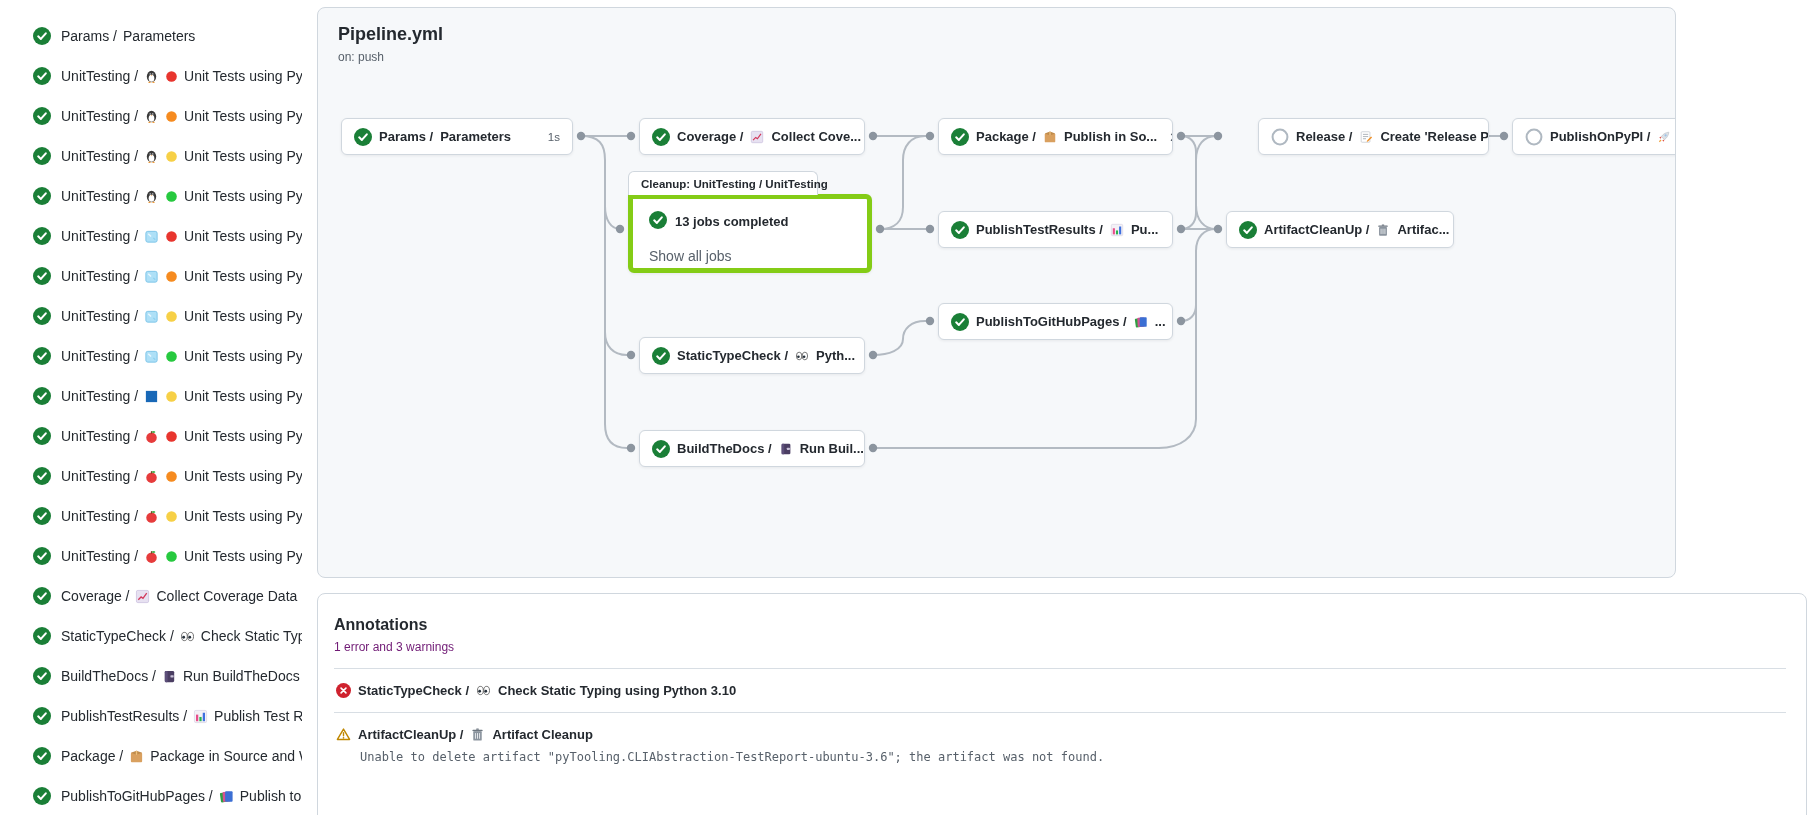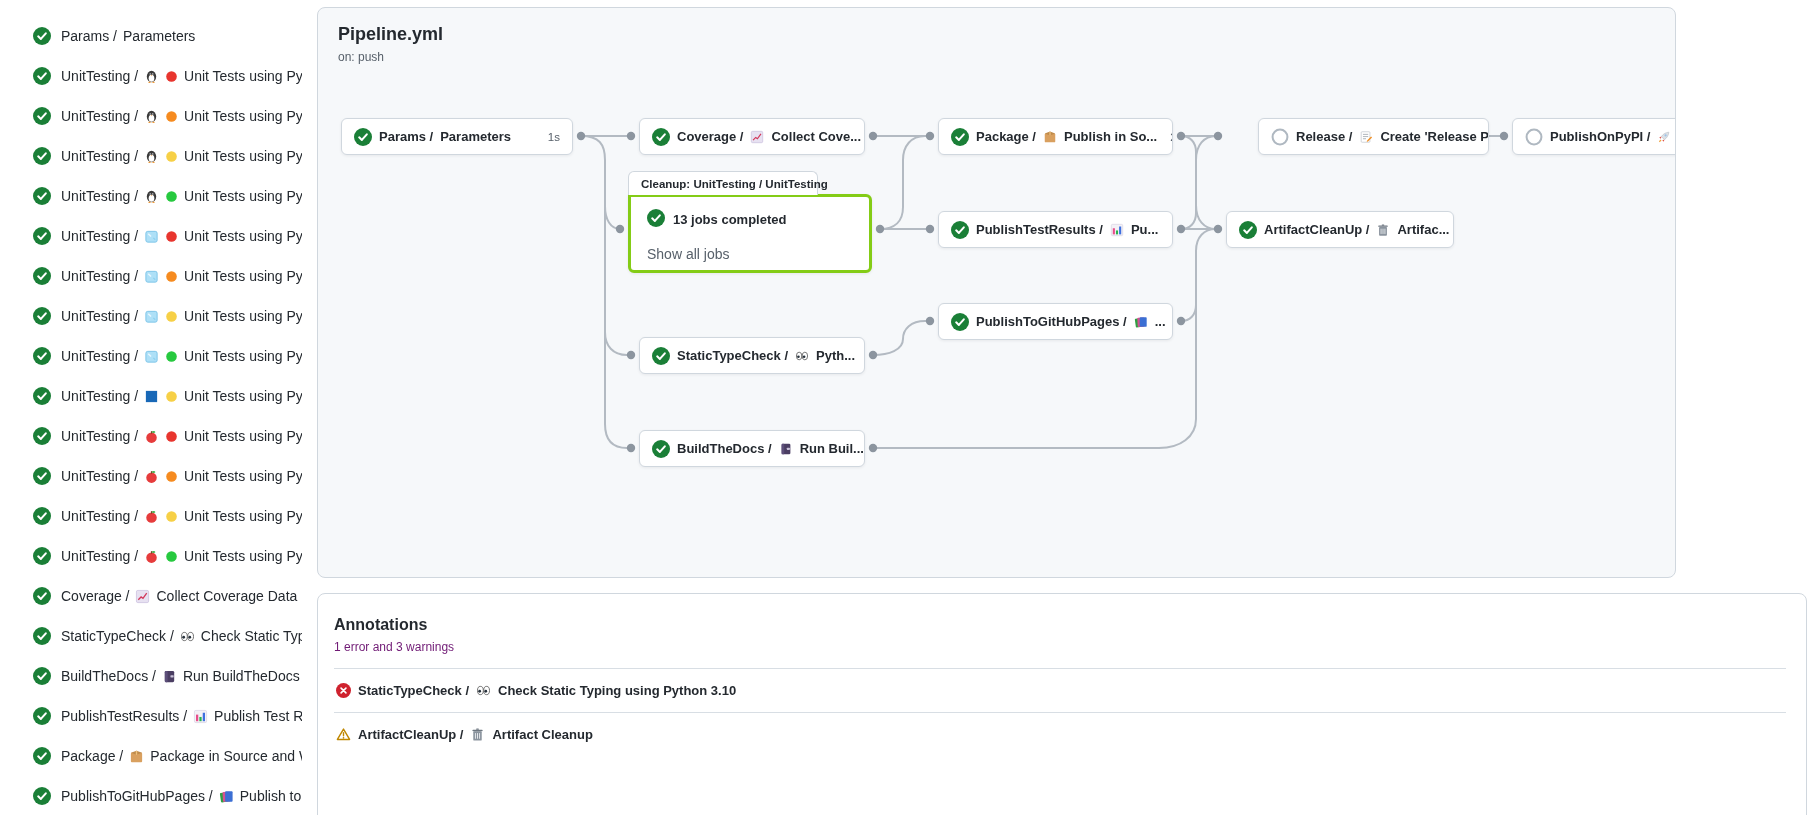--- a/index.html
+++ b/index.html
@@ -21,21 +21,21 @@
   .node{position:absolute;height:37px;background:#fff;border:1px solid #d0d7de;border-radius:6px;
     box-shadow:0 1px 3px rgba(31,35,40,.07);display:flex;align-items:center;gap:7px;padding:0 12px;
     box-sizing:border-box;cursor:pointer;overflow:hidden;white-space:nowrap}
   .nj,.nt{font-size:13px;font-weight:600;color:#24292f}
   .ntime{margin-left:auto;padding-left:6px;font-size:11.5px;color:#57606a}
 
   .matrix-tab{position:absolute;left:310px;top:163px;width:190px;height:24px;background:#fff;
     border:1px solid #d0d7de;border-bottom:none;border-radius:6px 6px 0 0;box-sizing:border-box;
     display:flex;align-items:center;padding:0 12px;font-size:11.5px;font-weight:600;color:#24292f;z-index:2;white-space:nowrap}
   .matrix-body{position:absolute;left:310px;top:186px;width:244px;height:79px;background:#fff;
-    border:3px solid #84cc16;border-radius:0 6px 6px 6px;box-sizing:border-box;
+    border:5px solid #84cc16;border-radius:0 6px 6px 6px;box-sizing:border-box;
     box-shadow:0 1px 3px rgba(31,35,40,.07);padding:12px 0 0 16px;z-index:1}
   .matrix-row{display:flex;align-items:center;gap:8px;font-size:13px;font-weight:600}
   .matrix-link{display:inline-block;margin-top:16px;font-size:14px;color:#57606a;cursor:pointer;text-decoration:none}
 
   .ctl-btn{position:absolute;background:#fff;border:1px solid #d0d7de;border-radius:6px;box-sizing:border-box;
     display:flex;align-items:center;justify-content:center;cursor:pointer}
   #fullscreen-btn{left:1394px;top:528px;width:31px;height:31px}
   #zoom-group{position:absolute;left:1432px;top:528px;width:52px;height:31px;background:#fff;border:1px solid #d0d7de;
     border-radius:6px;box-sizing:border-box;display:flex}
   .zoom-cell{flex:1;display:flex;align-items:center;justify-content:center;font-size:16px;color:#24292f;cursor:pointer}
@@ -790,15 +790,16 @@
           <span class="ic" style="width:15px;height:15px">
             <svg viewBox="0 0 16 16">
               <rect x="3.5" y="4.5" width="9" height="10" rx="1" fill="#8b949e"></rect>
               <rect x="2.5" y="2.8" width="11" height="1.6" rx="0.8" fill="#6e7781"></rect>
               <rect x="6.5" y="1.6" width="3" height="1.4" rx="0.7" fill="#6e7781"></rect>
               <path d="M5.8 6.5 V12.5 M8 6.5 V12.5 M10.2 6.5 V12.5" stroke="#f6f8fa" stroke-width="0.9"></path>
             </svg>
           </span>
           <span>Artifact Cleanup</span>
         </div>
+        <div class="ann-msg">Unable to delete artifact "pyTooling.CLIAbstraction-TestReport-ubuntu-3.6"; the artifact was not found.</div>
       </div>
     </div>
 </section>
 
 </body></html>

